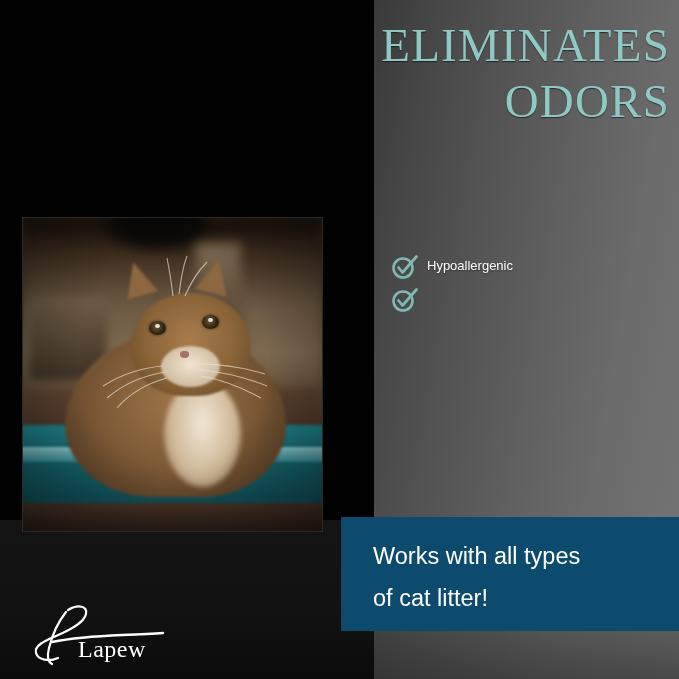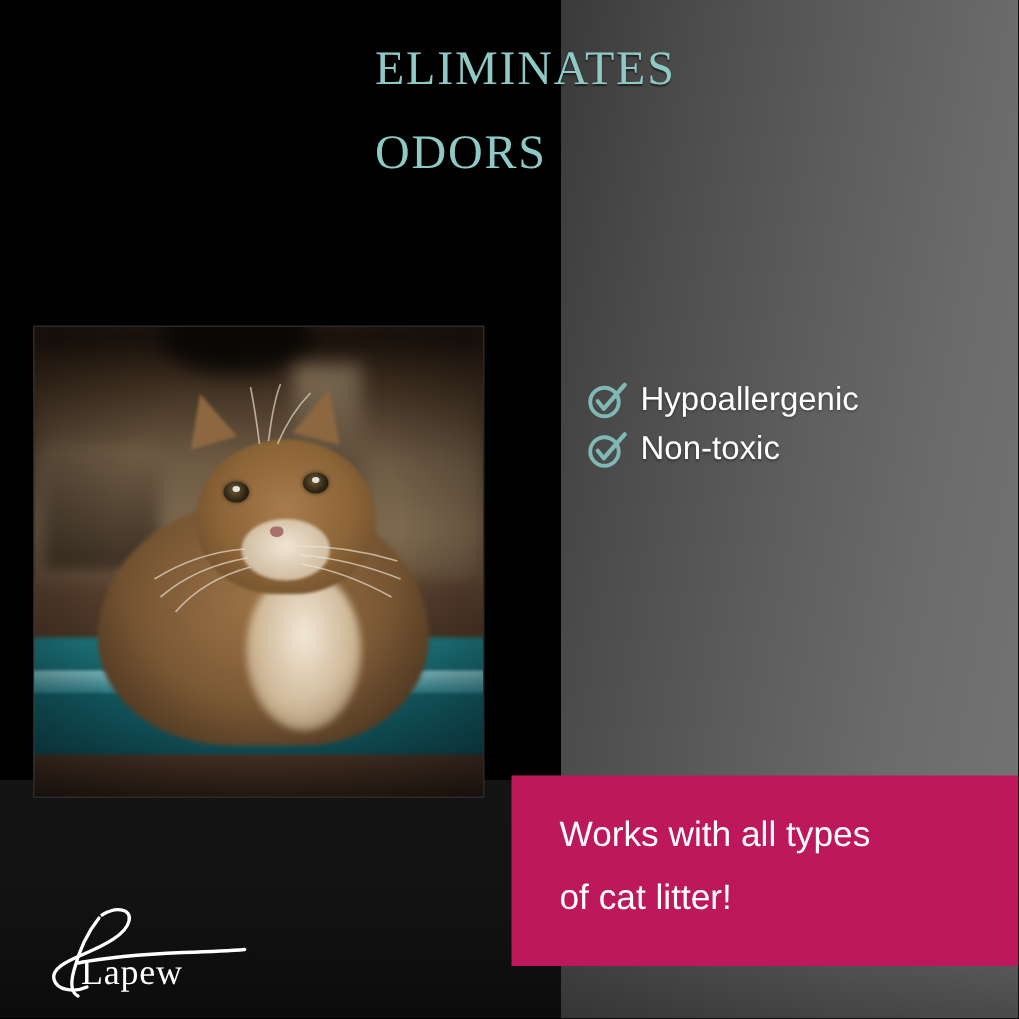--- a/index.html
+++ b/index.html
@@ -41,24 +41,24 @@
     width: 374px; height: 159px;
     background: linear-gradient(180deg, #141414 0%, #121212 55%, #0b0b0b 100%);
   }
 
   
   .headline {
     position: absolute;
     right: 9px;
     top: 17px;
     width: 420px;
-    text-align: left;
+    text-align: right;
     font-family: "Liberation Serif", "DejaVu Serif", serif;
     color: #8ec9c5;
-    font-size: 32px;
+    font-size: 47px;
     line-height: 56px;
     letter-spacing: 1.2px;
     text-shadow: 0 1px 1px rgba(0,0,0,0.55);
   }
   .headline .hl-line { display: block; white-space: nowrap; }
 
   
   .features {
     position: absolute;
     left: 389px;
@@ -78,21 +78,21 @@
   }
   .check-icon {
     position: absolute;
     left: 1px;
     top: 2px;
     width: 30px;
     height: 28px;
   }
   .feature-text {
     color: #ffffff;
-    font-size: 22px;
+    font-size: 13px;
     line-height: 31px;
     font-family: "Liberation Sans", sans-serif;
     text-shadow: 0 1px 2px rgba(0,0,0,0.4);
     white-space: pre-line;
     text-align: center;
   }
   .feature-row.two-line .feature-text { line-height: 31px; }
 
   
   .photo-frame {
@@ -269,22 +269,22 @@
     position: absolute; inset: 0;
     background: radial-gradient(ellipse at 50% 45%, rgba(0,0,0,0) 45%, rgba(0,0,0,0.45) 100%);
   }
 
   
   .callout {
     position: absolute;
     left: 341px;
     top: 517px;
     width: 338px;
-    height: 127px;
-    background: #be185d;
+    height: 114px;
+    background: #0c4a6e;
   }
   .callout-text {
     position: absolute;
     left: 32px;
     top: 18px;
     width: 290px;
     color: #ffffff;
     font-size: 23.5px;
     line-height: 42px;
     font-family: "Liberation Sans", sans-serif;
@@ -299,21 +299,21 @@
     width: 160px;
     height: 66px;
   }
   .logo-swash {
     position: absolute;
     left: 0; top: 0;
     width: 160px; height: 66px;
   }
   .logo-word {
     position: absolute;
-    left: 32px;
+    left: 56px;
     top: 37px;
     color: #ffffff;
     font-family: "Liberation Serif", "DejaVu Serif", serif;
     font-size: 24px;
     letter-spacing: .5px;
     line-height: 24px;
   }
 </style>
 </head>
 <body>
@@ -342,21 +342,20 @@
       <span class="feature-text">Hypoallergenic</span>
     </div>
 
     <div class="feature-row">
       <span class="check-slot">
         <svg class="check-icon" viewBox="0 0 30 28">
           <circle cx="13" cy="16" r="9.5" fill="none" stroke="#7fb8b4" stroke-width="2.6"></circle>
           <path d="M8.5 15.5 L12.5 20.5 L26.5 4.5" fill="none" stroke="#7fb8b4" stroke-width="2.8" stroke-linecap="round" stroke-linejoin="round"></path>
         </svg>
       </span>
-      <span class="feature-text">Non-toxic</span>
     </div>
 
 
 
   </div>
 
   <div class="photo-frame">
     <div class="photo">
       <div class="room-wall"></div>
       <div class="room-dark-blob"></div>

